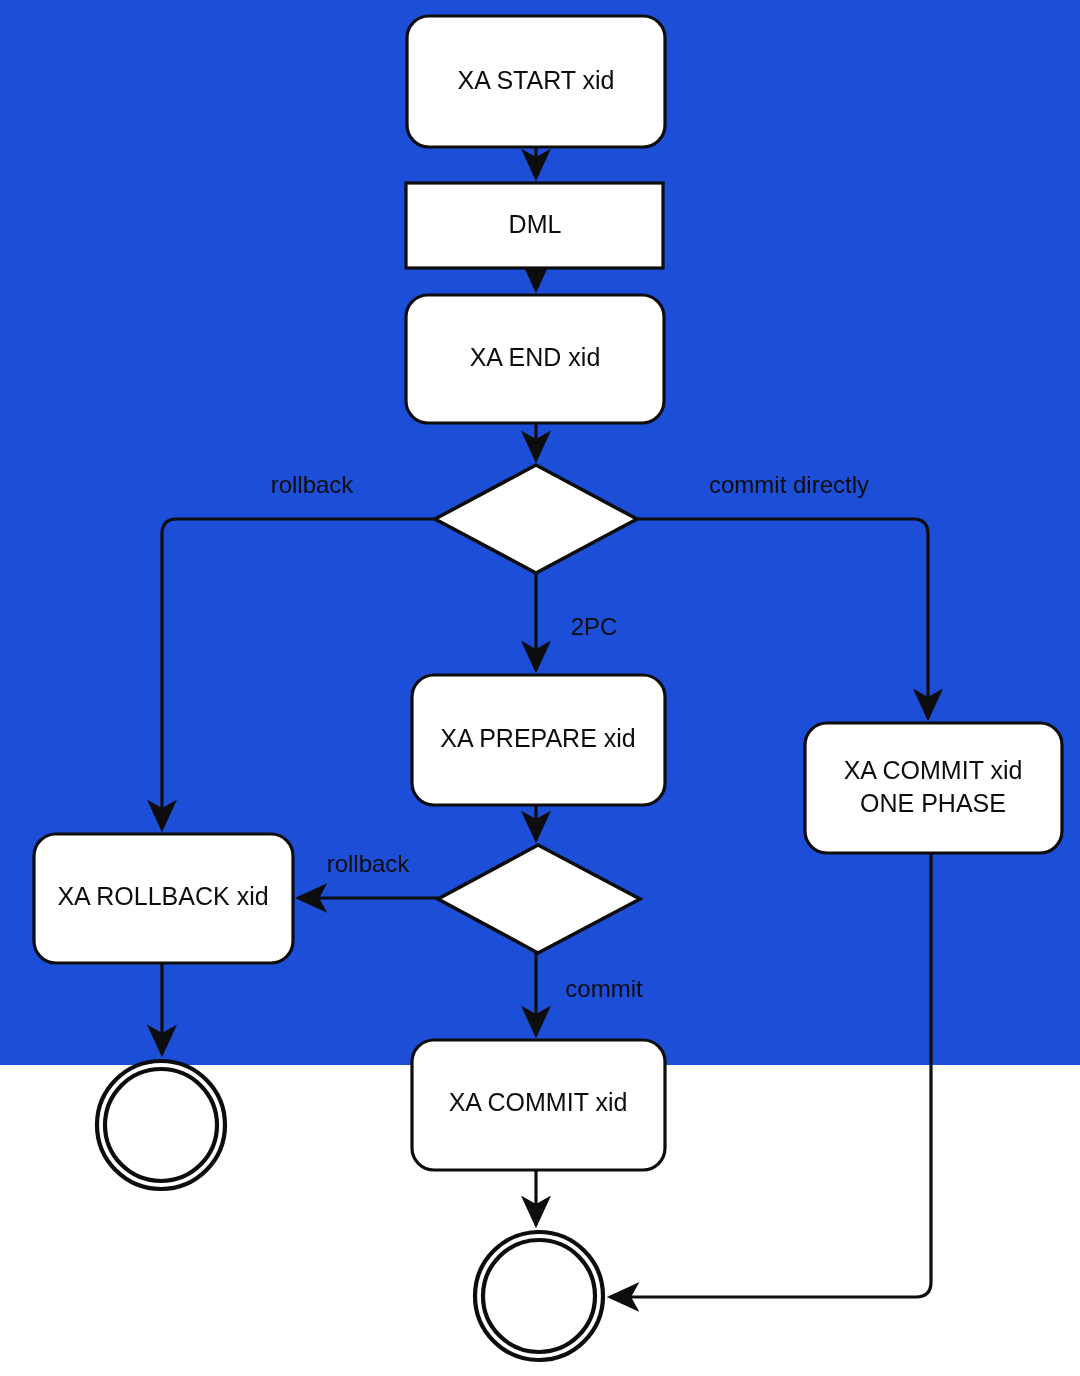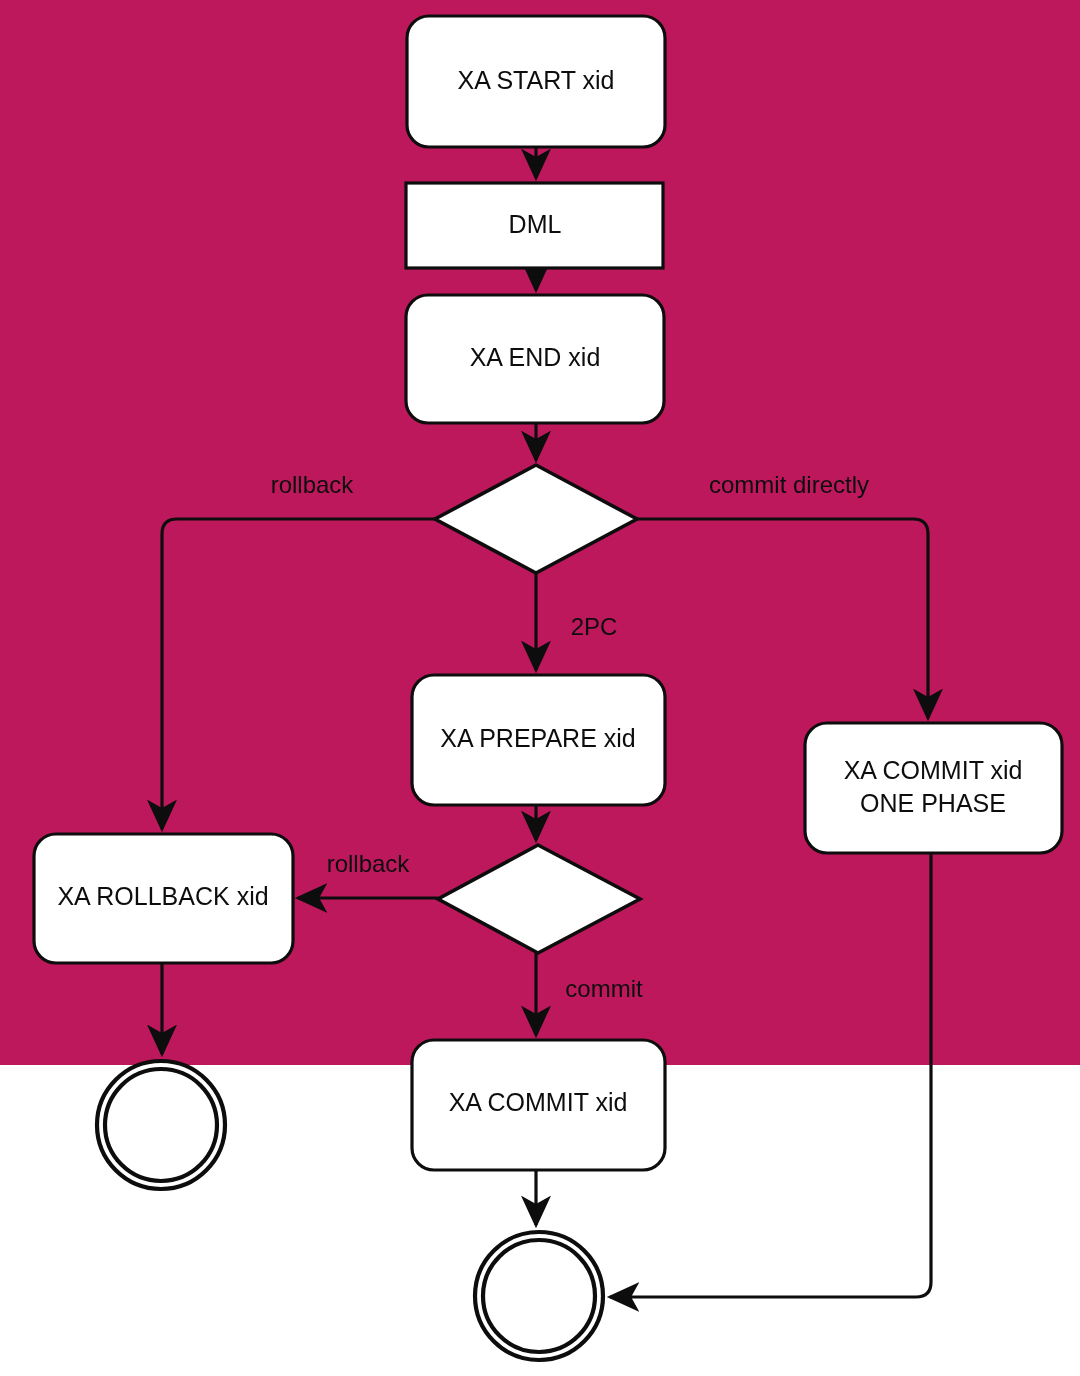--- a/index.html
+++ b/index.html
@@ -10,21 +10,21 @@
   body {
     width: 1080px;
     height: 1376px;
     font-family: "Liberation Sans", sans-serif;
     overflow: hidden;
   }
   #diagram-root {
     position: relative;
     width: 1080px;
     height: 1065px;
-    background: #be185d;
+    background: #1d4ed8;
   }
   svg#flow {
     position: absolute;
     top: 0;
     left: 0;
     width: 1080px;
     height: 1376px;
   }
   .node-shape {
     fill: #ffffff;

